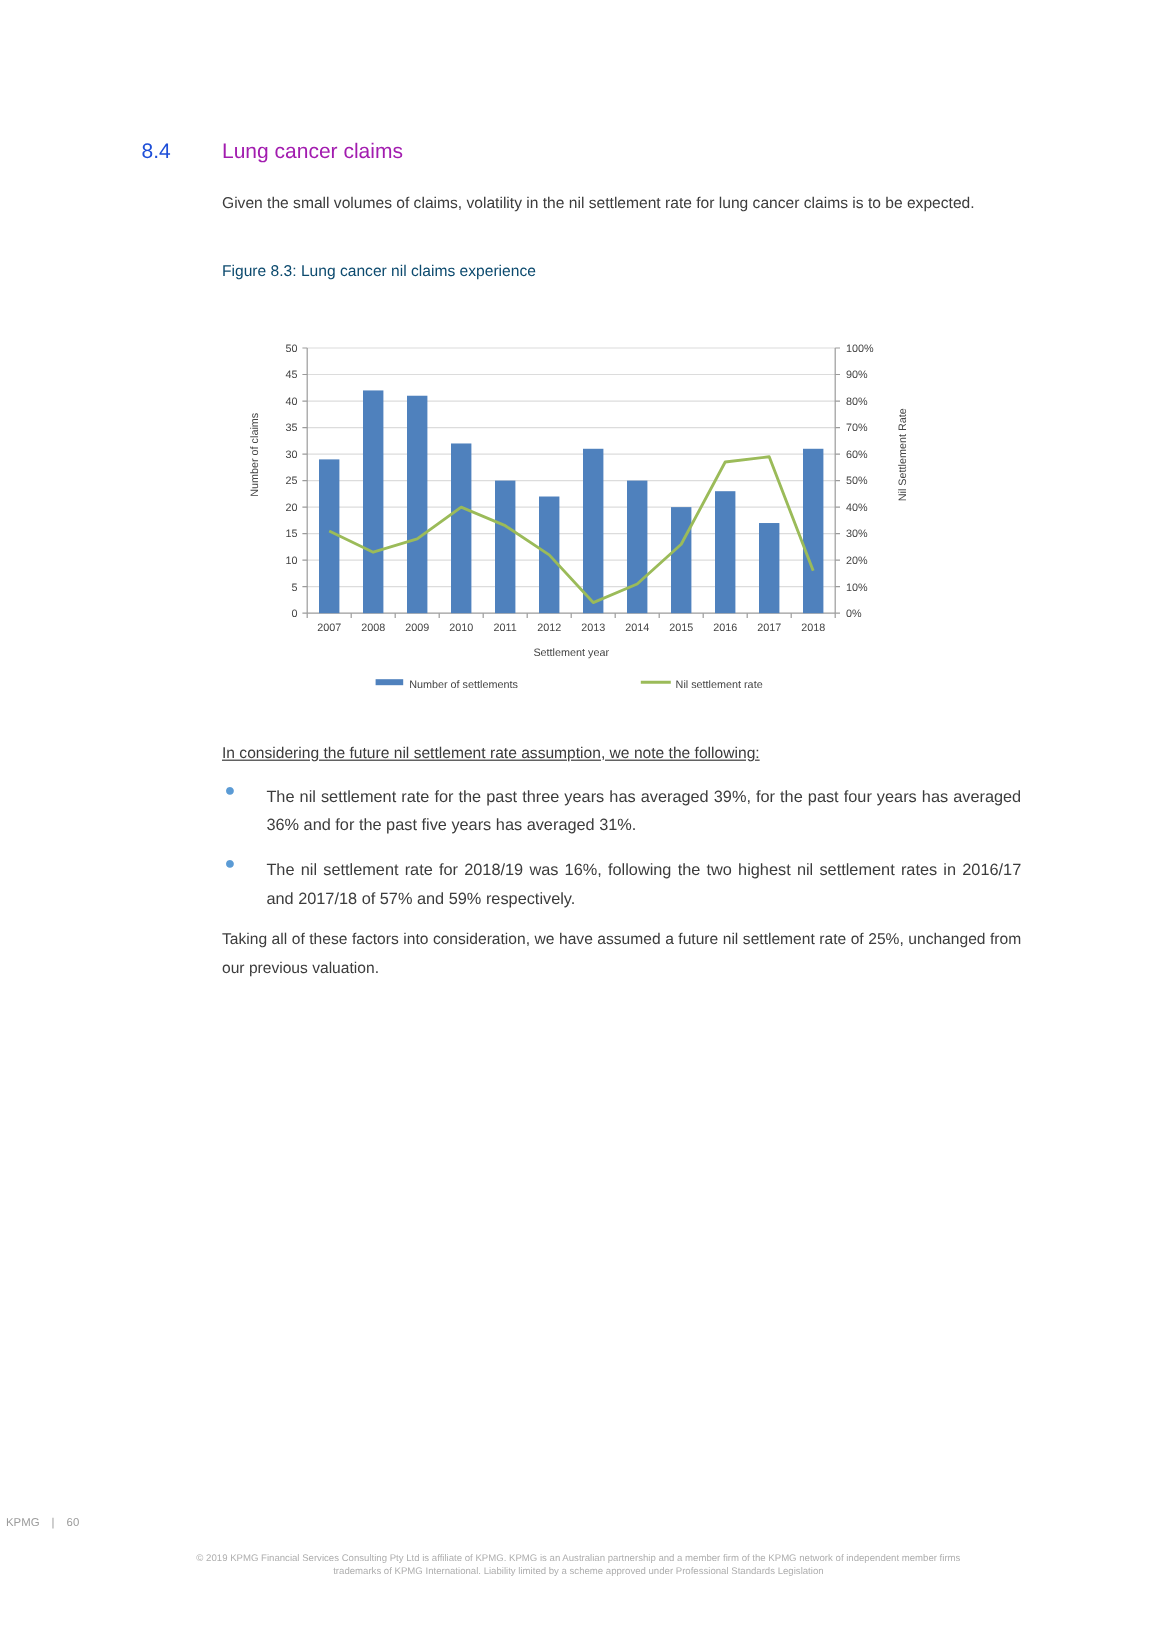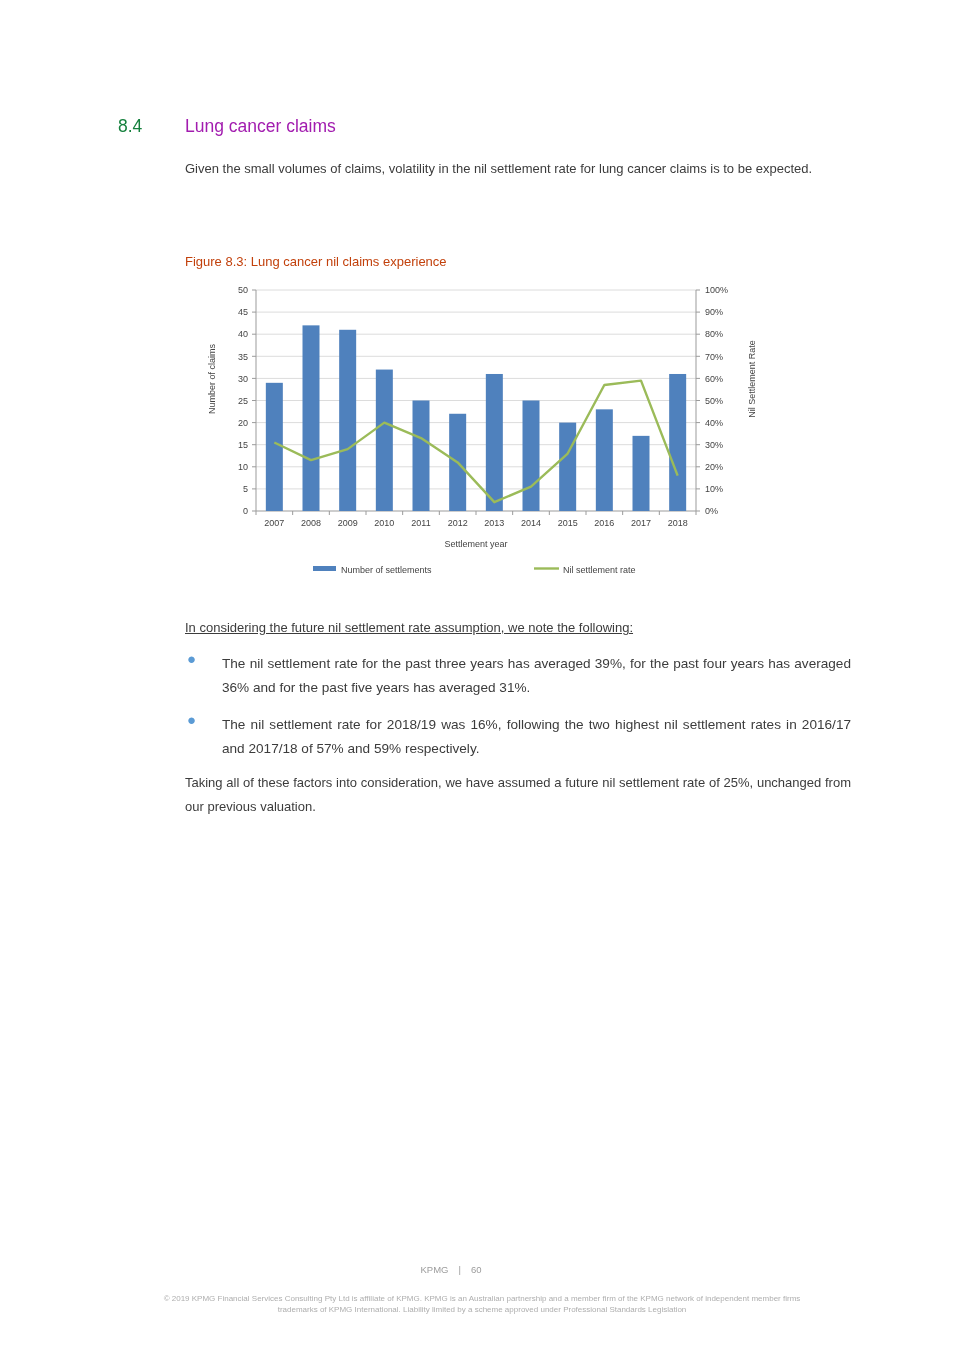--- a/index.html
+++ b/index.html
@@ -2,35 +2,35 @@
 <html><head>
 <meta charset="utf-8">
 <style>
   html,body{margin:0;padding:0;}
   body{
     width:965px;height:1365px;background:#ffffff;position:relative;
     font-family:"Liberation Sans",sans-serif;color:#3c3c3c;
     -webkit-font-smoothing:antialiased;overflow:hidden;
   }
   .abs{position:absolute;}
-  .section-number{top:116px;left:118px;font-size:17.5px;color:#15803d;}
+  .section-number{top:116px;left:118px;font-size:17.5px;color:#1d4ed8;}
   .section-title{top:116px;left:185px;font-size:17.5px;color:#a21caf;}
   .para{left:185px;width:666px;font-size:13px;line-height:24px;text-align:justify;color:#3c3c3c;}
   .intro{top:157px;}
-  .figure-caption{top:218px;left:185px;font-size:13px;color:#c2410c;margin-top:36px;}
+  .figure-caption{top:218px;left:185px;font-size:13px;color:#0c4a6e;}
   .note-intro{top:616px;text-align:left;text-decoration:underline;}
   .closing{top:771px;}
   .bullet{left:187px;width:664px;}
   .bullet-1{top:652px;}
   .bullet-2{top:713px;}
   .bullet-dot{position:absolute;left:0;top:-2px;color:#5b9bd5;font-size:15px;}
   .bullet-text{display:block;margin-left:35px;font-size:13.6px;line-height:24px;text-align:justify;color:#3c3c3c;}
   .chart-wrap{top:281px;left:198px;width:580px;height:312px;}
   svg text{font-family:"Liberation Sans",sans-serif;fill:#444444;}
-  .footer-line{top:1264px;left:0;width:902px;text-align:center;font-size:9.5px;color:#9c9c9c;}
+  .footer-line{top:1264px;left:0;width:902px;text-align:left;font-size:9.5px;color:#9c9c9c;}
   .footer-line span{margin:0 5px;}
   .legal{top:1294px;left:102px;width:760px;text-align:center;font-size:8px;line-height:10.8px;color:#aeaeae;}
 </style>
 </head>
 <body>
 
 <div class="abs section-number">8.4</div>
 <div class="abs section-title">Lung cancer claims</div>
 
 <div class="abs para intro">Given the small volumes of claims, volatility in the nil settlement rate for lung cancer claims is to be expected.</div>

